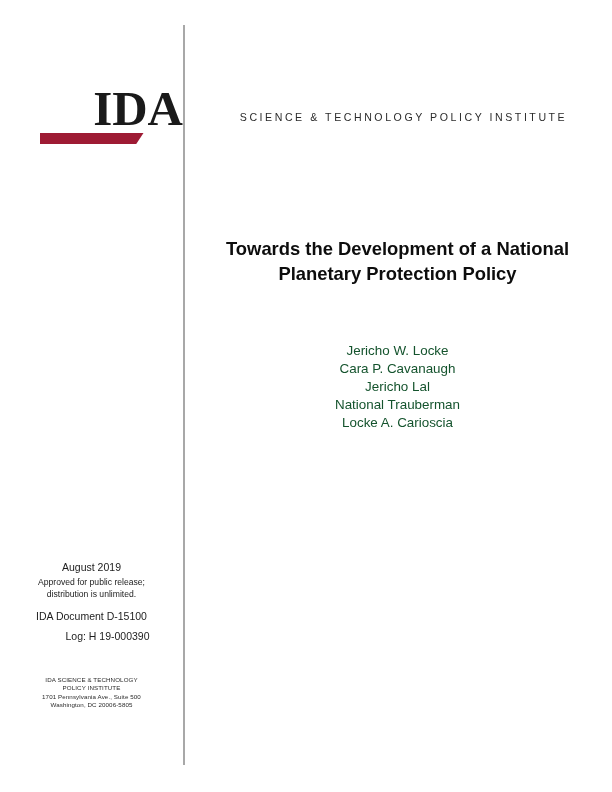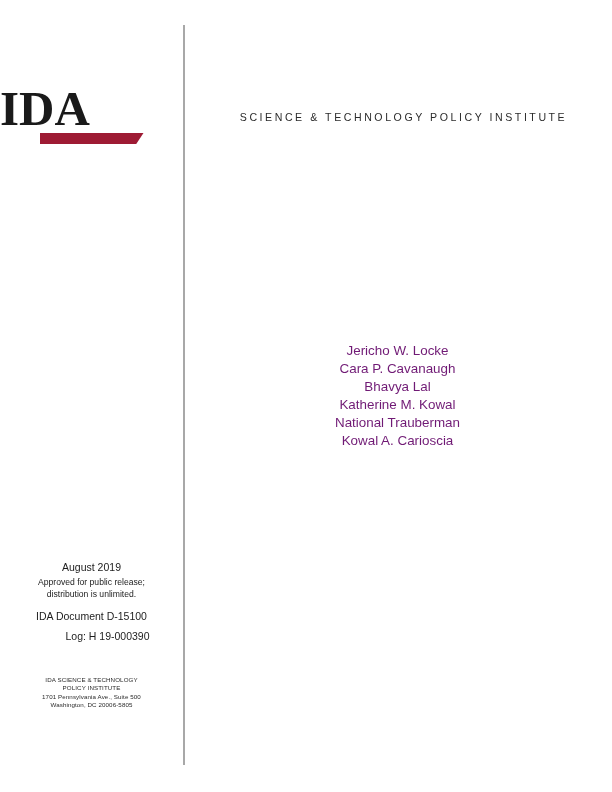--- a/index.html
+++ b/index.html
@@ -41,21 +41,21 @@
     width: 183px;
     height: 792px;
   }
 
   
   .logo {
     position: absolute;
     left: 0;
     top: 86px;
     width: 183px;
-    text-align: left;
+    text-align: right;
   }
   .logo-word {
     font-family: "Liberation Serif", "DejaVu Serif", serif;
     font-size: 49px;
     line-height: 0.92;
     font-weight: 700;
     letter-spacing: 0px;
     color: #1a1a1a;
     display: block;
   }
@@ -147,21 +147,21 @@
   }
 
   .authors {
     position: absolute;
     left: 28px;
     top: 342px;
     width: 373px;
     text-align: center;
     font-size: 13.4px;
     line-height: 18.1px;
-    color: #701a75;
+    color: #14532d;
     font-weight: 400;
   }
 </style>
 </head>
 <body>
 
 <div class="page">
 
   <div class="divider"></div>
 
@@ -188,25 +188,28 @@
       <div>1701 Pennsylvania Ave., Suite 500</div>
       <div>Washington, DC 20006-5805</div>
     </div>
 
   </div>
 
   <div class="right-col">
 
     <div class="institute-line">SCIENCE &amp; TECHNOLOGY POLICY INSTITUTE</div>
 
+    <div class="doc-title">
+      <div>Towards the Development of a National</div>
+      <div>Planetary Protection Policy</div>
+    </div>
 
     <div class="authors">
       <div>Jericho W. Locke</div>
       <div>Cara P. Cavanaugh</div>
-      <div>Bhavya Lal</div>
-      <div>Katherine M. Kowal</div>
+      <div>Jericho Lal</div>
       <div>National Trauberman</div>
-      <div>Kowal A. Carioscia</div>
+      <div>Locke A. Carioscia</div>
     </div>
 
   </div>
 
 </div>
 
 </body></html>

